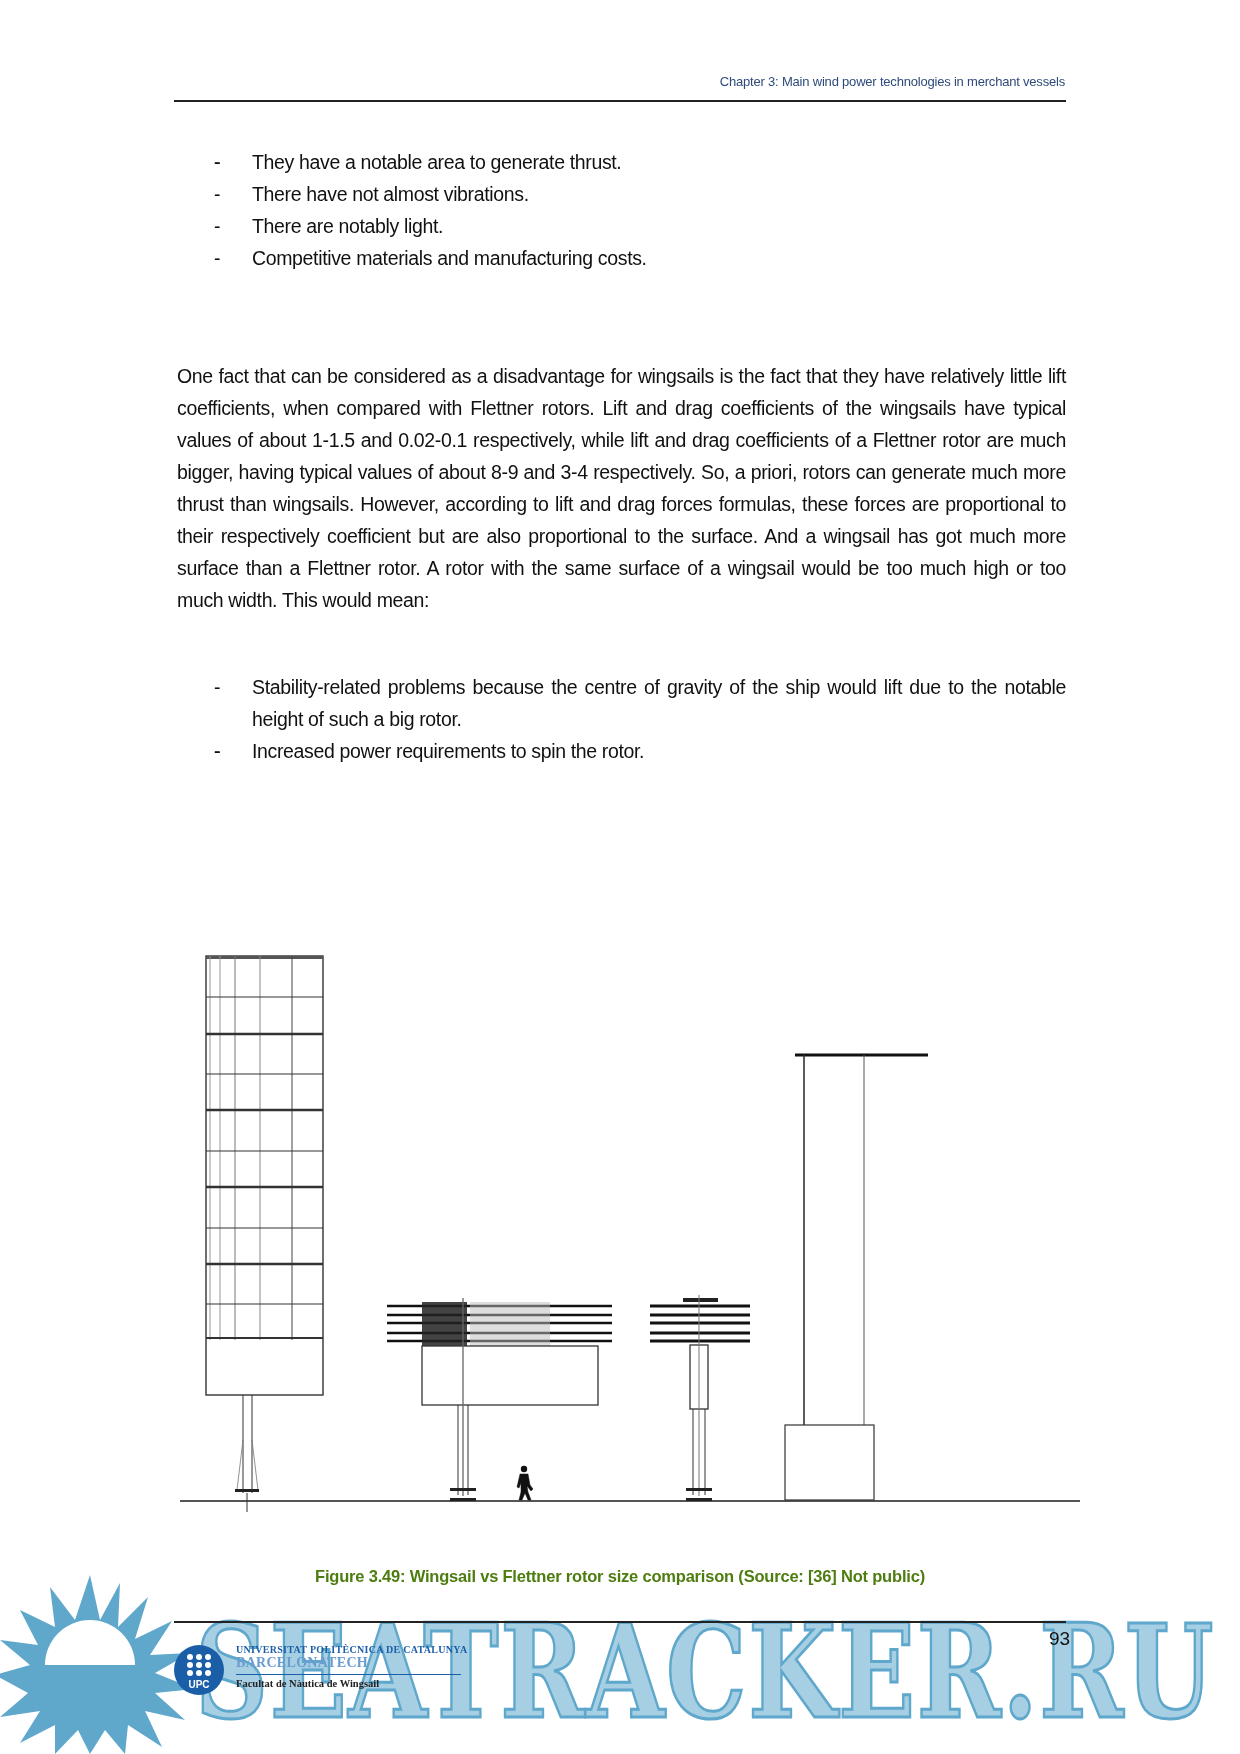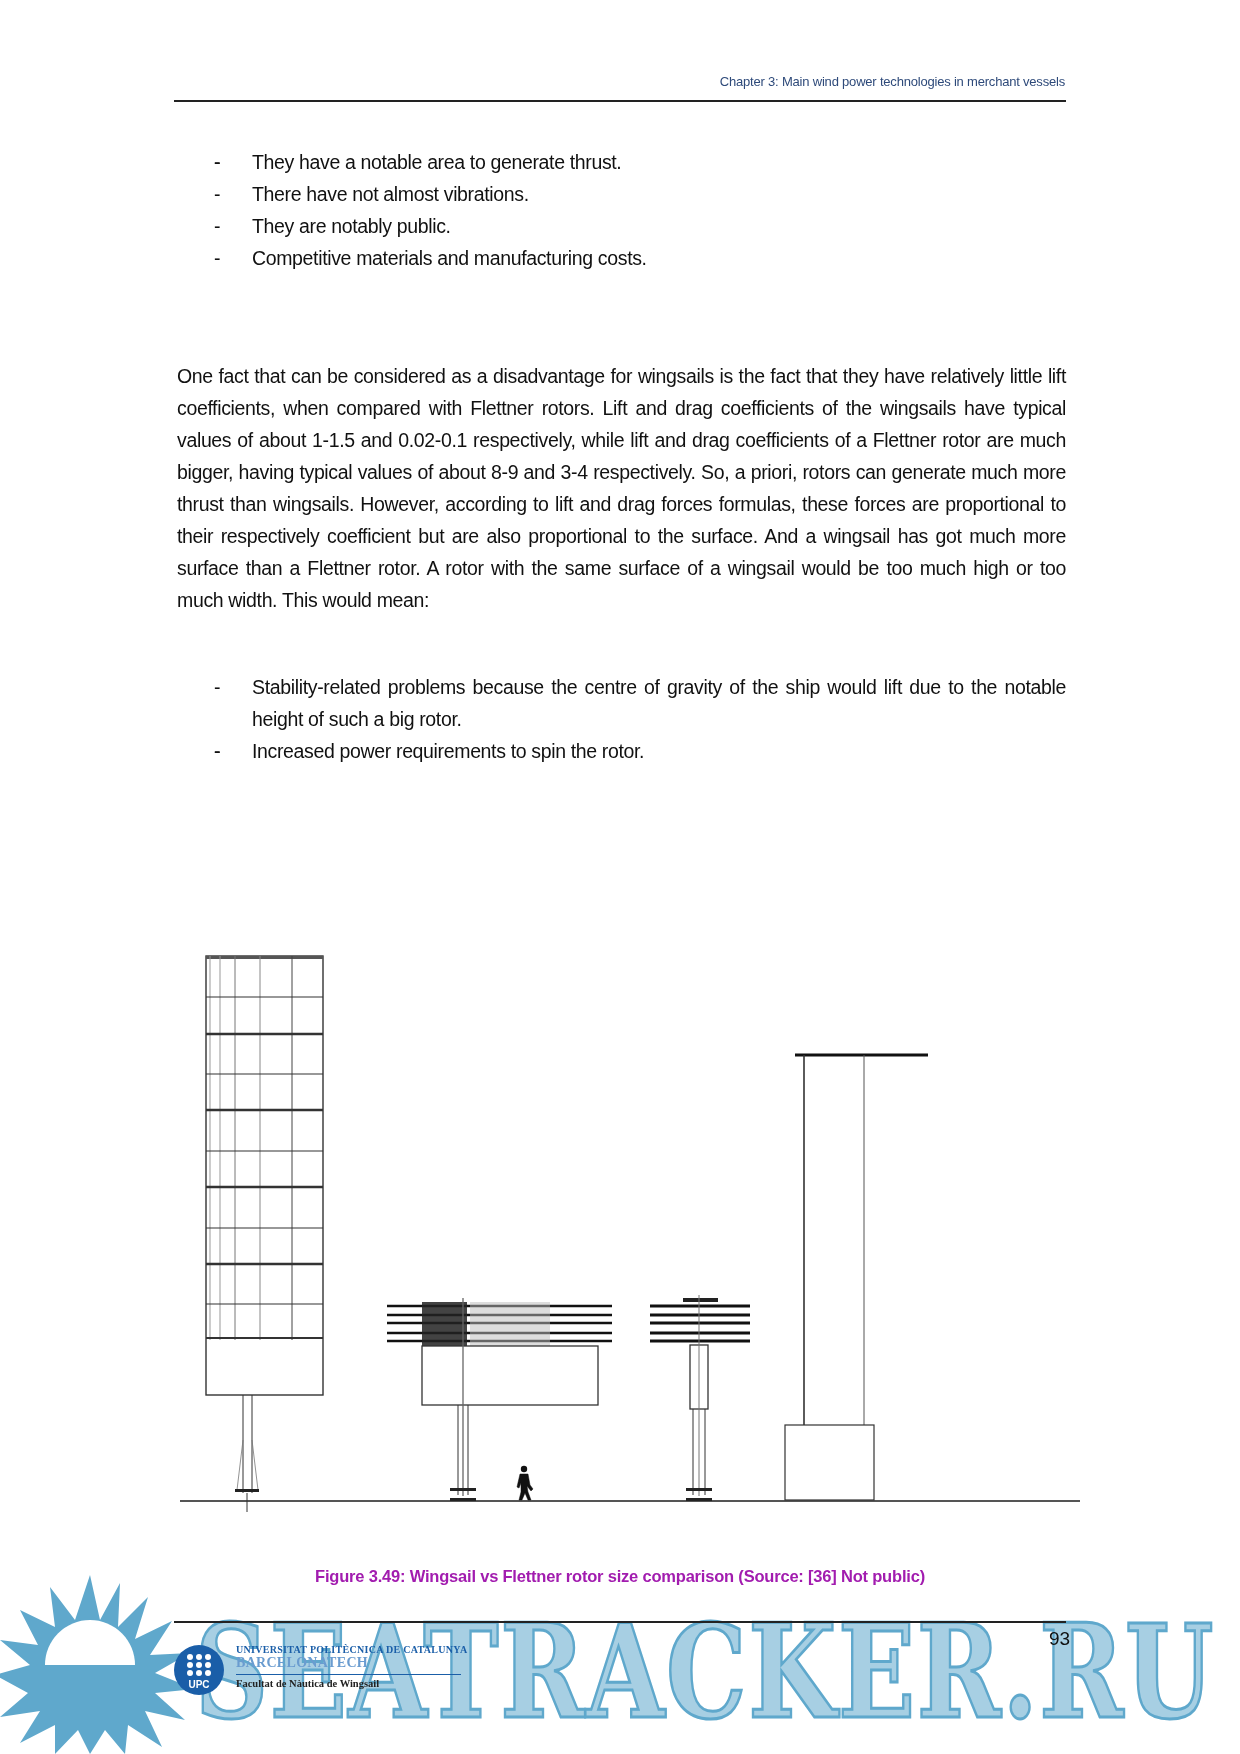--- a/index.html
+++ b/index.html
@@ -22,21 +22,21 @@
 
     .bullets.top { top: 146px; }
     .paragraph { position: absolute; left: 177px; width: 889px; top: 360px; text-align: justify; }
     .bullets.bottom { top: 671px; }
 
     .figure { position: absolute; left: 180px; top: 940px; width: 900px; height: 600px; }
     .figure svg { width: 900px; height: 600px; display: block; }
 
     .caption {
       position: absolute; left: 180px; width: 880px; top: 1567px; text-align: center;
-      font-size: 16.5px; font-weight: bold; color: #a21caf; letter-spacing: -0.2px;
+      font-size: 16.5px; font-weight: bold; color: #4d7c0f; letter-spacing: -0.2px;
     }
 
     .footer-rule { position: absolute; left: 174px; width: 892px; top: 1621px; height: 2px; background: #222; }
     .page-number { position: absolute; left: 1038px; top: 1628px; font-size: 19px; color: #111; margin-left: 11px; }
 
     .upc-logo { position: absolute; left: 174px; top: 1645px; width: 50px; height: 50px; }
     .upc-text { position: absolute; left: 236px; top: 1644px; width: 230px; font-family: Liberation Serif, serif; }
     .upc-line1 { font-size: 10px; font-weight: bold; color: #1a5ea8; letter-spacing: 0.3px; white-space: nowrap; }
     .upc-line2 { font-size: 14px; font-weight: bold; color: #6a9cd0; letter-spacing: 0.3px; }
     .upc-sep { height: 1px; background: #1a5ea8; margin: 3px 0 3px 0; width: 225px; }
@@ -47,21 +47,21 @@
 </head>
 <body>
 
 <div class="header-title">Chapter 3: Main wind power technologies in merchant vessels</div>
 <div class="header-rule"></div>
 
 <ul class="bullets top body-text">
   <li><span class="dash">-</span></li>
   <li><span class="dash">-</span><span>They have a notable area to generate thrust.</span></li>
   <li><span class="dash">-</span><span>There have not almost vibrations.</span></li>
-  <li><span class="dash">-</span><span>They are notably public.</span></li>
+  <li><span class="dash">-</span><span>There are notably light.</span></li>
   <li><span class="dash">-</span><span>Competitive materials and manufacturing costs.</span></li>
 </ul>
 
 <p class="paragraph body-text">One fact that can be considered as a disadvantage for wingsails is the fact that they have relatively little lift coefficients, when compared with Flettner rotors. Lift and drag coefficients of the wingsails have typical values of about 1-1.5 and 0.02-0.1 respectively, while lift and drag coefficients of a Flettner rotor are much bigger, having typical values of about 8-9 and 3-4 respectively. So, a priori, rotors can generate much more thrust than wingsails. However, according to lift and drag forces formulas, these forces are proportional to their respectively coefficient but are also proportional to the surface. And a wingsail has got much more surface than a Flettner rotor. A rotor with the same surface of a wingsail would be too much high or too much width. This would mean:</p>
 
 <ul class="bullets bottom body-text">
   <li><span class="dash">-</span><span>Stability-related problems because the centre of gravity of the ship would lift due to the notable height of such a big rotor.</span></li>
   <li><span class="dash">-</span></li>
   <li><span class="dash">-</span><span>Increased power requirements to spin the rotor.</span></li>
 </ul>

